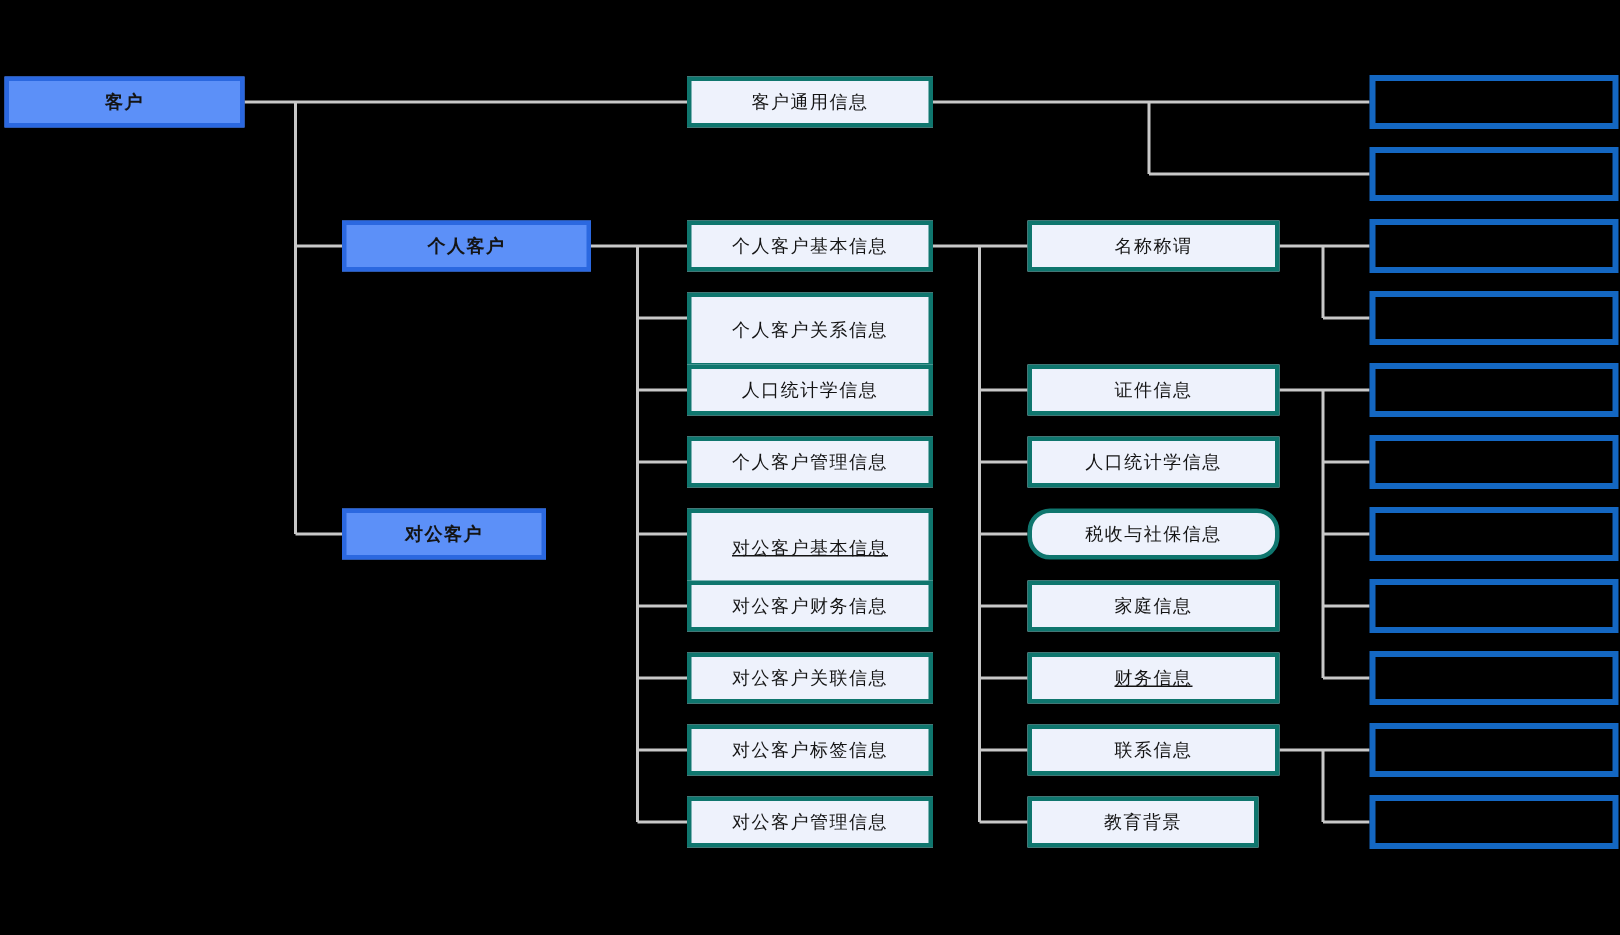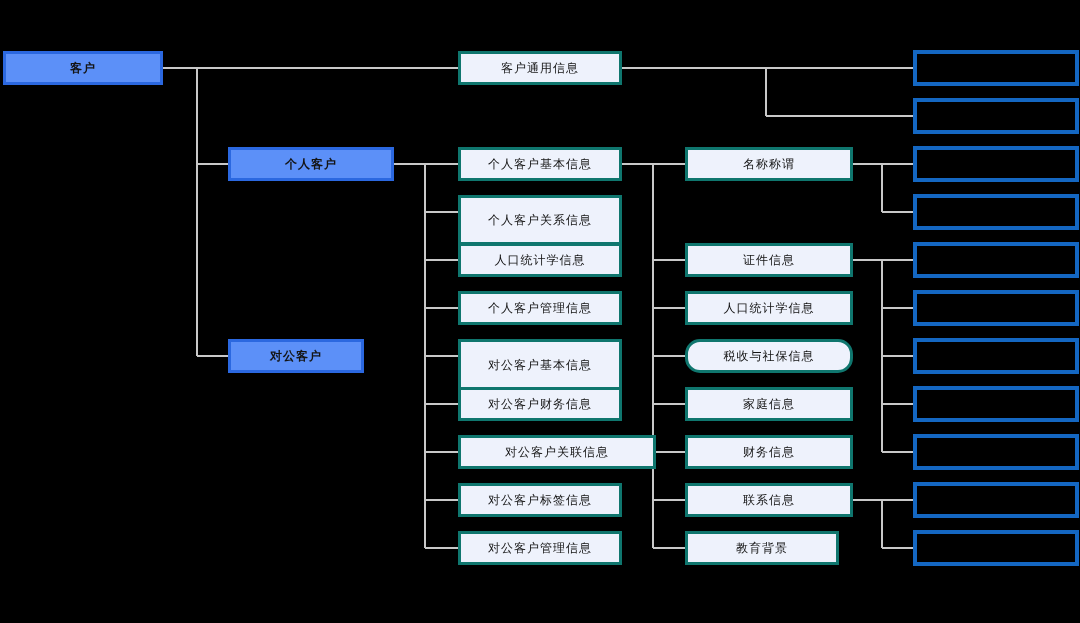--- a/index.html
+++ b/index.html
@@ -110,27 +110,27 @@
       </div>
       <div class="node light" style="left: 458px; top: 195px; width: 164px; height: 50px;">
         <span>个人客户关系信息</span>
       </div>
       <div class="node light" style="left: 458px; top: 243px; width: 164px; height: 34px;">
         <span>人口统计学信息</span>
       </div>
       <div class="node light" style="left: 458px; top: 291px; width: 164px; height: 34px;">
         <span>个人客户管理信息</span>
       </div>
-      <div class="node light" style="left: 458px; top: 339px; width: 164px; height: 52px;">
+      <div class="node light" style="left: 458px; top: 339px; width: 164px; height: 52px; text-decoration: underline;">
         <span>对公客户基本信息</span>
       </div>
       <div class="node light" style="left: 458px; top: 387px; width: 164px; height: 34px;">
         <span>对公客户财务信息</span>
       </div>
-      <div class="node light" style="left: 458px; top: 435px; width: 198px; height: 34px;">
+      <div class="node light" style="left: 458px; top: 435px; width: 164px; height: 34px;">
         <span>对公客户关联信息</span>
       </div>
       <div class="node light" style="left: 458px; top: 483px; width: 164px; height: 34px;">
         <span>对公客户标签信息</span>
       </div>
       <div class="node light" style="left: 458px; top: 531px; width: 164px; height: 34px;">
         <span>对公客户管理信息</span>
       </div>
       <div class="node light" style="left: 685px; top: 147px; width: 168px; height: 34px;">
         <span>名称称谓</span>
@@ -140,21 +140,21 @@
       </div>
       <div class="node light" style="left: 685px; top: 291px; width: 168px; height: 34px;">
         <span>人口统计学信息</span>
       </div>
       <div class="node light" style="left: 685px; top: 339px; width: 168px; height: 34px; border-radius: 15px;">
         <span>税收与社保信息</span>
       </div>
       <div class="node light" style="left: 685px; top: 387px; width: 168px; height: 34px;">
         <span>家庭信息</span>
       </div>
-      <div class="node light" style="left: 685px; top: 435px; width: 168px; height: 34px;">
+      <div class="node light" style="left: 685px; top: 435px; width: 168px; height: 34px; text-decoration: underline;">
         <span>财务信息</span>
       </div>
       <div class="node light" style="left: 685px; top: 483px; width: 168px; height: 34px;">
         <span>联系信息</span>
       </div>
       <div class="node light" style="left: 685px; top: 531px; width: 154px; height: 34px;">
         <span>教育背景</span>
       </div>
       <div class="node empty" style="left: 913px; top: 50px; width: 166px; height: 36px;"></div>
       <div class="node empty" style="left: 913px; top: 98px; width: 166px; height: 36px;"></div>

